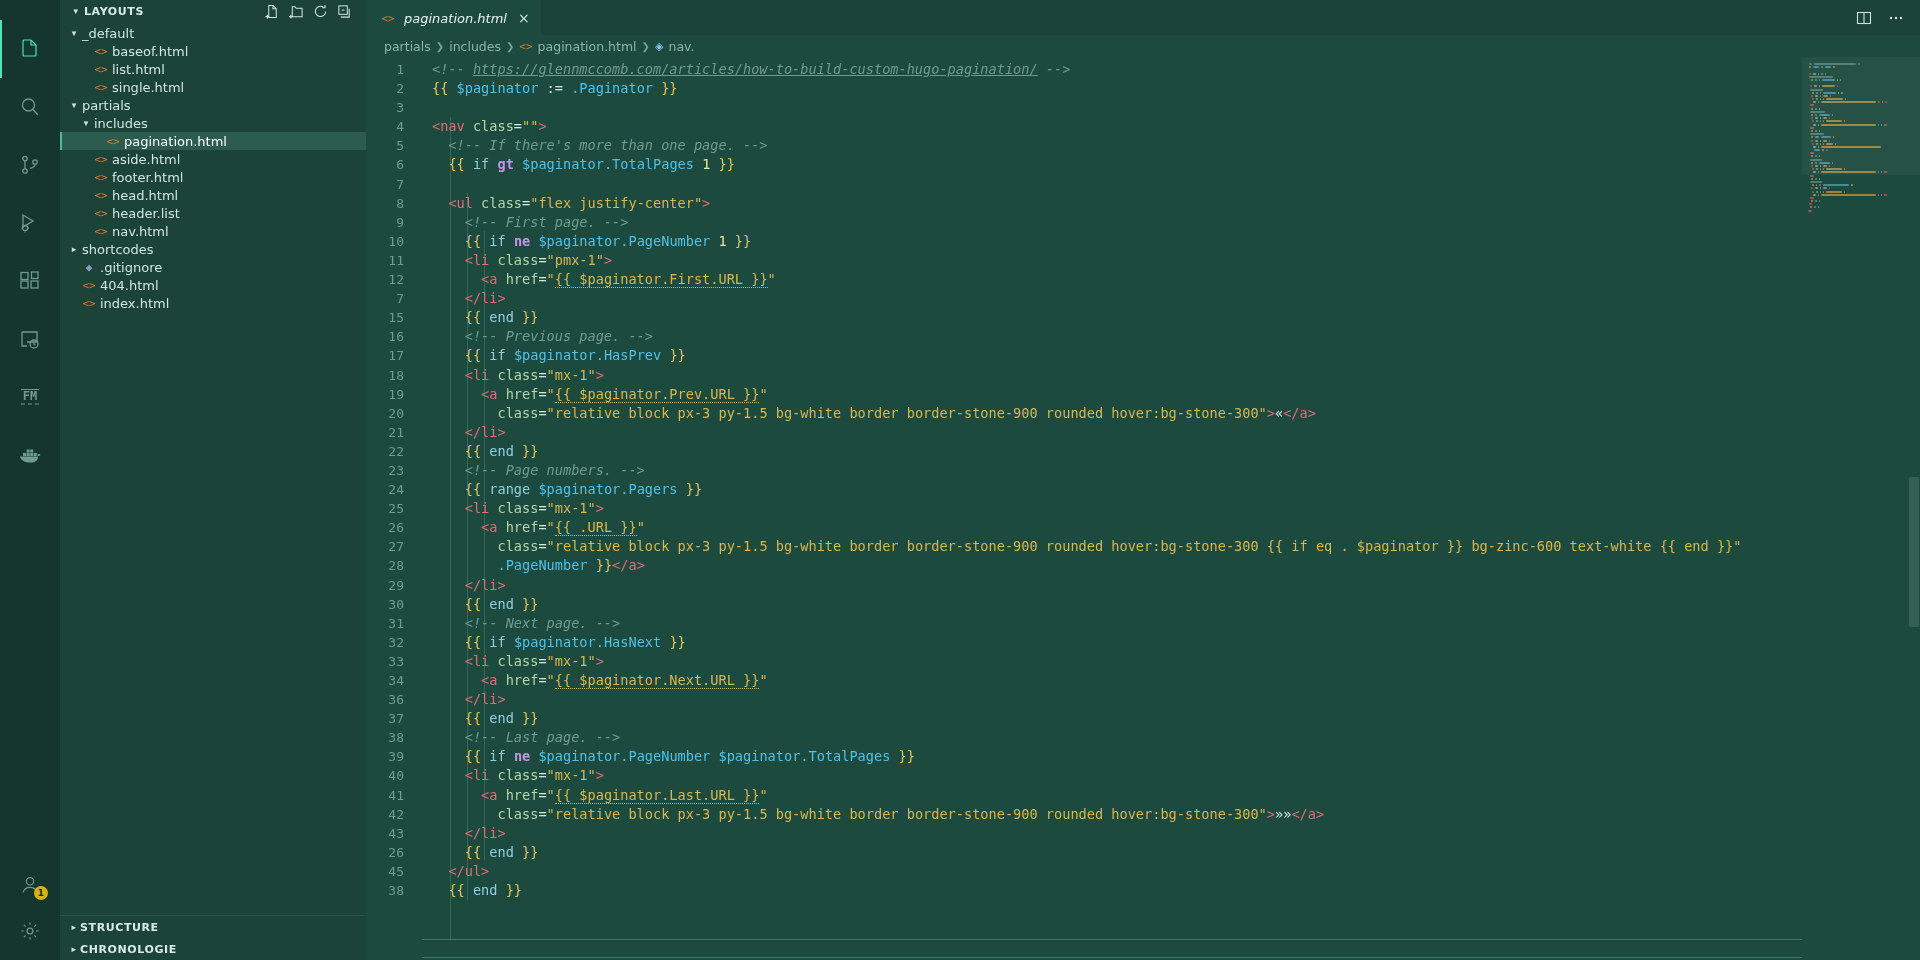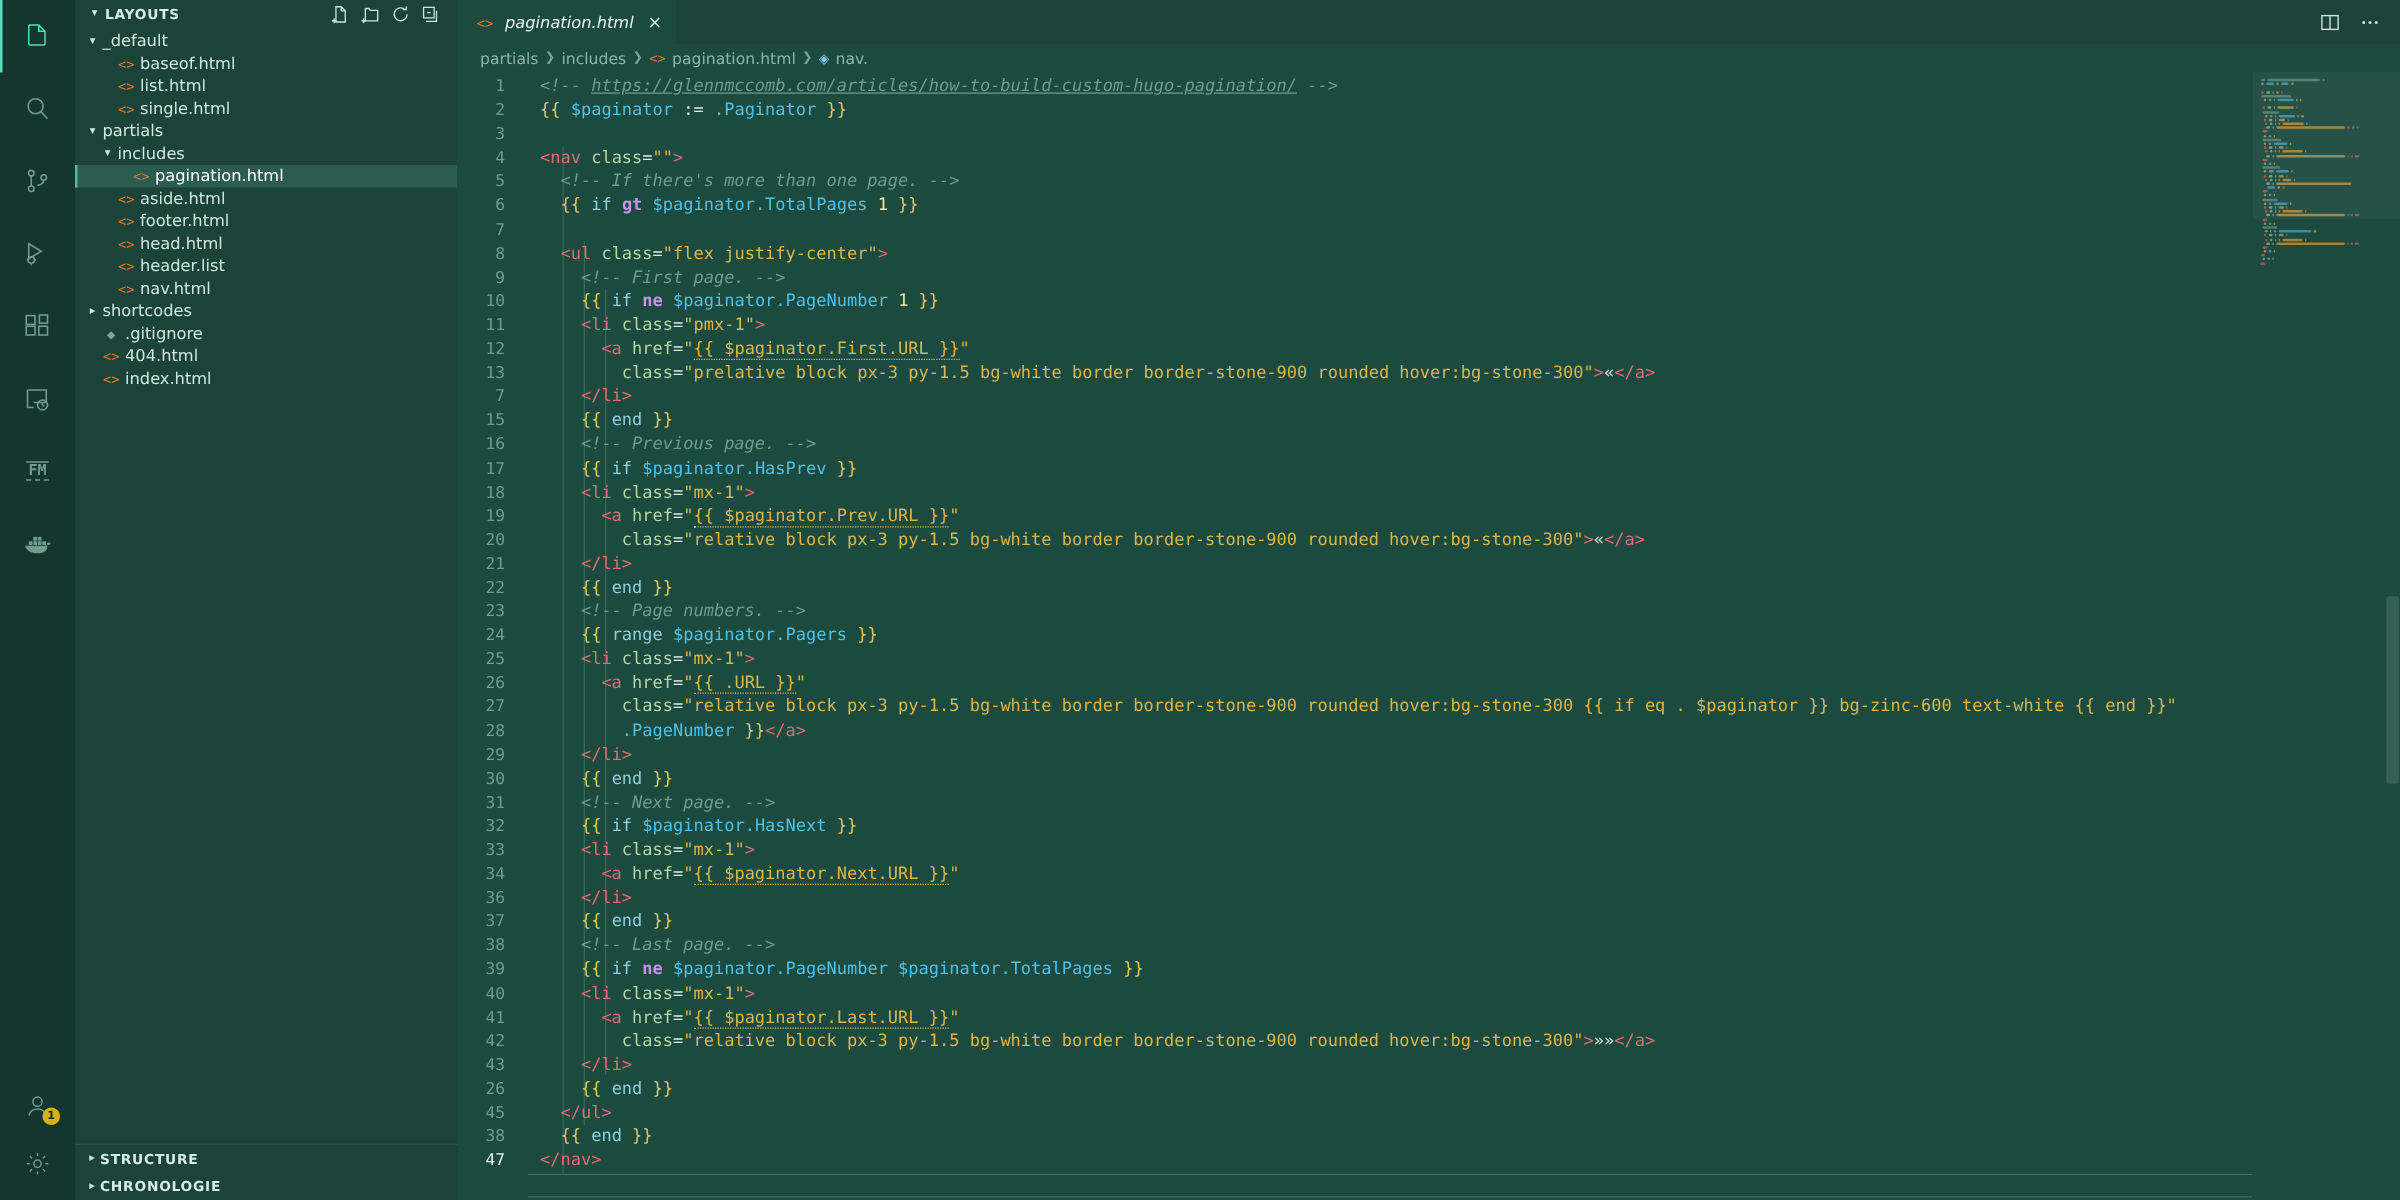--- a/index.html
+++ b/index.html
@@ -9,21 +9,21 @@
     font-family:"DejaVu Sans","Liberation Sans",sans-serif;
     font-size:13px;color:#b9d8cd;
     -webkit-font-smoothing:antialiased;
   }
   .app{display:flex;width:1920px;height:960px;}
 
   
   .activitybar{
     width:60px;flex:0 0 60px;background:#14362e;
     display:flex;flex-direction:column;align-items:center;
-    padding-top:0;box-sizing:border-box;position:relative;
+    padding-top:20px;box-sizing:border-box;position:relative;
   }
   .act-item{
     width:60px;height:58px;display:flex;align-items:center;justify-content:center;
     color:#6f9c8c;position:relative;cursor:pointer;
   }
   .act-item.active{color:#51e0b8;}
   .act-item.active:before{
     content:"";position:absolute;left:0;top:0;bottom:0;width:2px;background:#51e0b8;
   }
   .act-bottom{position:absolute;bottom:6px;left:0;width:60px;}
@@ -405,21 +405,20 @@
           <div class="ln"><span class="num">3</span><span class="txt"></span></div>
           <div class="ln"><span class="num">4</span><span class="txt"><span class="c-tag">&lt;nav</span><span class="c-attr"> class</span><span class="c-plain">=</span><span class="c-str">""</span><span class="c-tag">&gt;</span></span></div>
           <div class="ln"><span class="num">5</span><span class="txt"><span class="c-com">  &lt;!-- If there's more than one page. --&gt;</span></span></div>
           <div class="ln"><span class="num">6</span><span class="txt"><span class="c-plain">  </span><span class="c-delim">{{ </span><span class="c-kw">if </span><span class="c-fn">gt</span><span class="c-plain"> </span><span class="c-var">$paginator.TotalPages</span><span class="c-plain"> </span><span class="c-num">1</span><span class="c-delim"> }}</span></span></div>
           <div class="ln"><span class="num">7</span><span class="txt"></span></div>
           <div class="ln"><span class="num">8</span><span class="txt"><span class="c-plain">  </span><span class="c-tag">&lt;ul</span><span class="c-attr"> class</span><span class="c-plain">=</span><span class="c-str">"flex justify-center"</span><span class="c-tag">&gt;</span></span></div>
           <div class="ln"><span class="num">9</span><span class="txt"><span class="c-com">    &lt;!-- First page. --&gt;</span></span></div>
           <div class="ln"><span class="num">10</span><span class="txt"><span class="c-plain">    </span><span class="c-delim">{{ </span><span class="c-kw">if </span><span class="c-fn">ne</span><span class="c-plain"> </span><span class="c-var">$paginator.PageNumber</span><span class="c-plain"> </span><span class="c-num">1</span><span class="c-delim"> }}</span></span></div>
           <div class="ln"><span class="num">11</span><span class="txt"><span class="c-plain">    </span><span class="c-tag">&lt;li</span><span class="c-attr"> class</span><span class="c-plain">=</span><span class="c-str">"pmx-1"</span><span class="c-tag">&gt;</span></span></div>
           <div class="ln"><span class="num">12</span><span class="txt"><span class="c-plain">      </span><span class="c-tag">&lt;a</span><span class="c-attr"> href</span><span class="c-plain">=</span><span class="c-str">"</span><span class="c-str hrefline">{{ $paginator.First.URL }}</span><span class="c-str">"</span></span></div>
-          <div class="ln"><span class="num">13</span><span class="txt"><span class="c-plain">        </span><span class="c-attr">class</span><span class="c-plain">=</span><span class="c-str">"prelative block px-3 py-1.5 bg-white border border-stone-900 rounded hover:bg-stone-300"</span><span class="c-tag">&gt;</span><span class="c-plain">«</span><span class="c-tag">&lt;/a&gt;</span></span></div>
           <div class="ln"><span class="num">7</span><span class="txt"><span class="c-plain">    </span><span class="c-tag">&lt;/li&gt;</span></span></div>
           <div class="ln"><span class="num">15</span><span class="txt"><span class="c-plain">    </span><span class="c-delim">{{ </span><span class="c-kw">end</span><span class="c-delim"> }}</span></span></div>
           <div class="ln"><span class="num">16</span><span class="txt"><span class="c-com">    &lt;!-- Previous page. --&gt;</span></span></div>
           <div class="ln"><span class="num">17</span><span class="txt"><span class="c-plain">    </span><span class="c-delim">{{ </span><span class="c-kw">if </span><span class="c-var">$paginator.HasPrev</span><span class="c-delim"> }}</span></span></div>
           <div class="ln"><span class="num">18</span><span class="txt"><span class="c-plain">    </span><span class="c-tag">&lt;li</span><span class="c-attr"> class</span><span class="c-plain">=</span><span class="c-str">"mx-1"</span><span class="c-tag">&gt;</span></span></div>
           <div class="ln"><span class="num">19</span><span class="txt"><span class="c-plain">      </span><span class="c-tag">&lt;a</span><span class="c-attr"> href</span><span class="c-plain">=</span><span class="c-str">"</span><span class="c-str hrefline">{{ $paginator.Prev.URL }}</span><span class="c-str">"</span></span></div>
           <div class="ln"><span class="num">20</span><span class="txt"><span class="c-plain">        </span><span class="c-attr">class</span><span class="c-plain">=</span><span class="c-str">"relative block px-3 py-1.5 bg-white border border-stone-900 rounded hover:bg-stone-300"</span><span class="c-tag">&gt;</span><span class="c-plain">«</span><span class="c-tag">&lt;/a&gt;</span></span></div>
           <div class="ln"><span class="num">21</span><span class="txt"><span class="c-plain">    </span><span class="c-tag">&lt;/li&gt;</span></span></div>
           <div class="ln"><span class="num">22</span><span class="txt"><span class="c-plain">    </span><span class="c-delim">{{ </span><span class="c-kw">end</span><span class="c-delim"> }}</span></span></div>
           <div class="ln"><span class="num">23</span><span class="txt"><span class="c-com">    &lt;!-- Page numbers. --&gt;</span></span></div>
@@ -438,21 +437,20 @@
           <div class="ln"><span class="num">37</span><span class="txt"><span class="c-plain">    </span><span class="c-delim">{{ </span><span class="c-kw">end</span><span class="c-delim"> }}</span></span></div>
           <div class="ln"><span class="num">38</span><span class="txt"><span class="c-com">    &lt;!-- Last page. --&gt;</span></span></div>
           <div class="ln"><span class="num">39</span><span class="txt"><span class="c-plain">    </span><span class="c-delim">{{ </span><span class="c-kw">if </span><span class="c-fn">ne</span><span class="c-plain"> </span><span class="c-var">$paginator.PageNumber $paginator.TotalPages</span><span class="c-delim"> }}</span></span></div>
           <div class="ln"><span class="num">40</span><span class="txt"><span class="c-plain">    </span><span class="c-tag">&lt;li</span><span class="c-attr"> class</span><span class="c-plain">=</span><span class="c-str">"mx-1"</span><span class="c-tag">&gt;</span></span></div>
           <div class="ln"><span class="num">41</span><span class="txt"><span class="c-plain">      </span><span class="c-tag">&lt;a</span><span class="c-attr"> href</span><span class="c-plain">=</span><span class="c-str">"</span><span class="c-str hrefline">{{ $paginator.Last.URL }}</span><span class="c-str">"</span></span></div>
           <div class="ln"><span class="num">42</span><span class="txt"><span class="c-plain">        </span><span class="c-attr">class</span><span class="c-plain">=</span><span class="c-str">"relative block px-3 py-1.5 bg-white border border-stone-900 rounded hover:bg-stone-300"</span><span class="c-tag">&gt;</span><span class="c-plain">»»</span><span class="c-tag">&lt;/a&gt;</span></span></div>
           <div class="ln"><span class="num">43</span><span class="txt"><span class="c-plain">    </span><span class="c-tag">&lt;/li&gt;</span></span></div>
           <div class="ln"><span class="num">26</span><span class="txt"><span class="c-plain">    </span><span class="c-delim">{{ </span><span class="c-kw">end</span><span class="c-delim"> }}</span></span></div>
           <div class="ln"><span class="num">45</span><span class="txt"><span class="c-plain">  </span><span class="c-tag">&lt;/ul&gt;</span></span></div>
           <div class="ln"><span class="num">38</span><span class="txt"><span class="c-plain">  </span><span class="c-delim">{{ </span><span class="c-kw">end</span><span class="c-delim"> }}</span></span></div>
-          <div class="ln cur"><span class="num">47</span><span class="txt"><span class="c-tag">&lt;/nav&gt;</span></span></div>
           <div class="cur-hl" style="top: 881.6px;"></div>
         </div>
       <div class="minimap" id="minimap">
         <div class="mm-slider"></div>
       <div class="mm-line" style="padding-left: 6.62px;">
             <div class="mm-seg" style="width: 3.1px; background: rgb(79, 124, 110);"></div>
             <div class="mm-seg" style="width: 42.78px; background: rgb(79, 124, 110);"></div>
             <div class="mm-seg" style="width: 1.86px; background: rgb(79, 124, 110);"></div>
           </div>
           <div class="mm-line" style="padding-left: 7.24px;">

